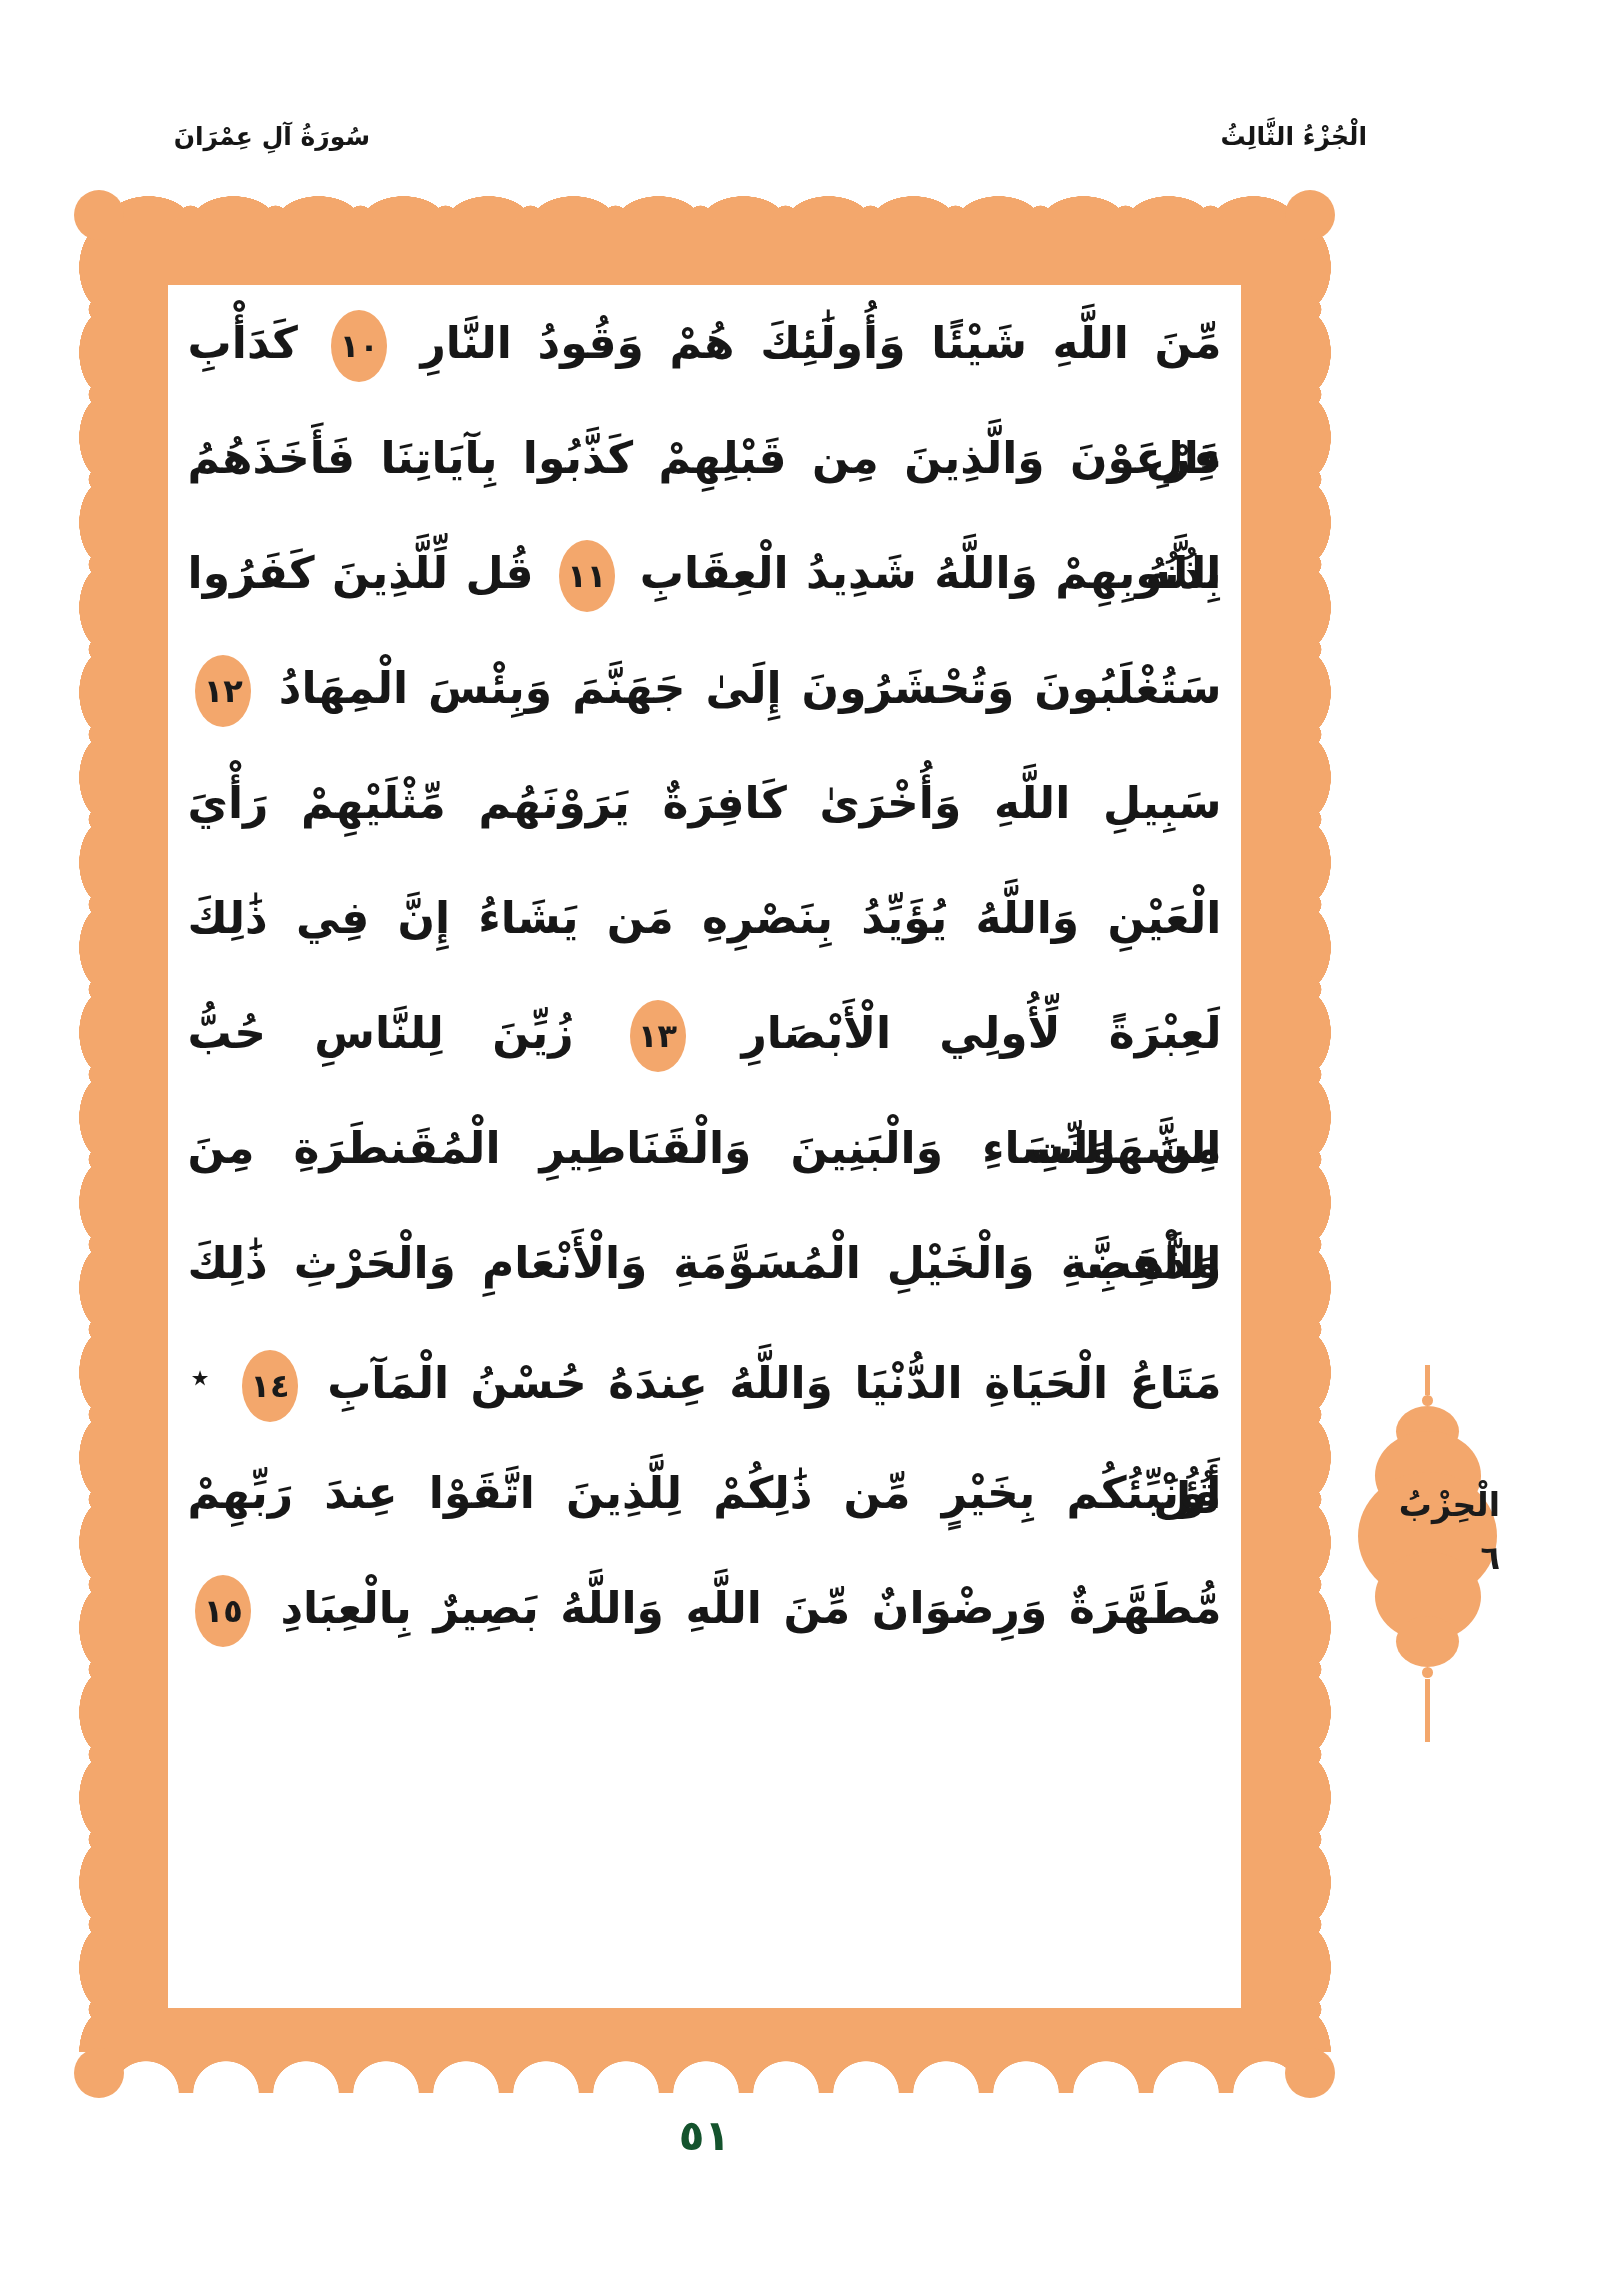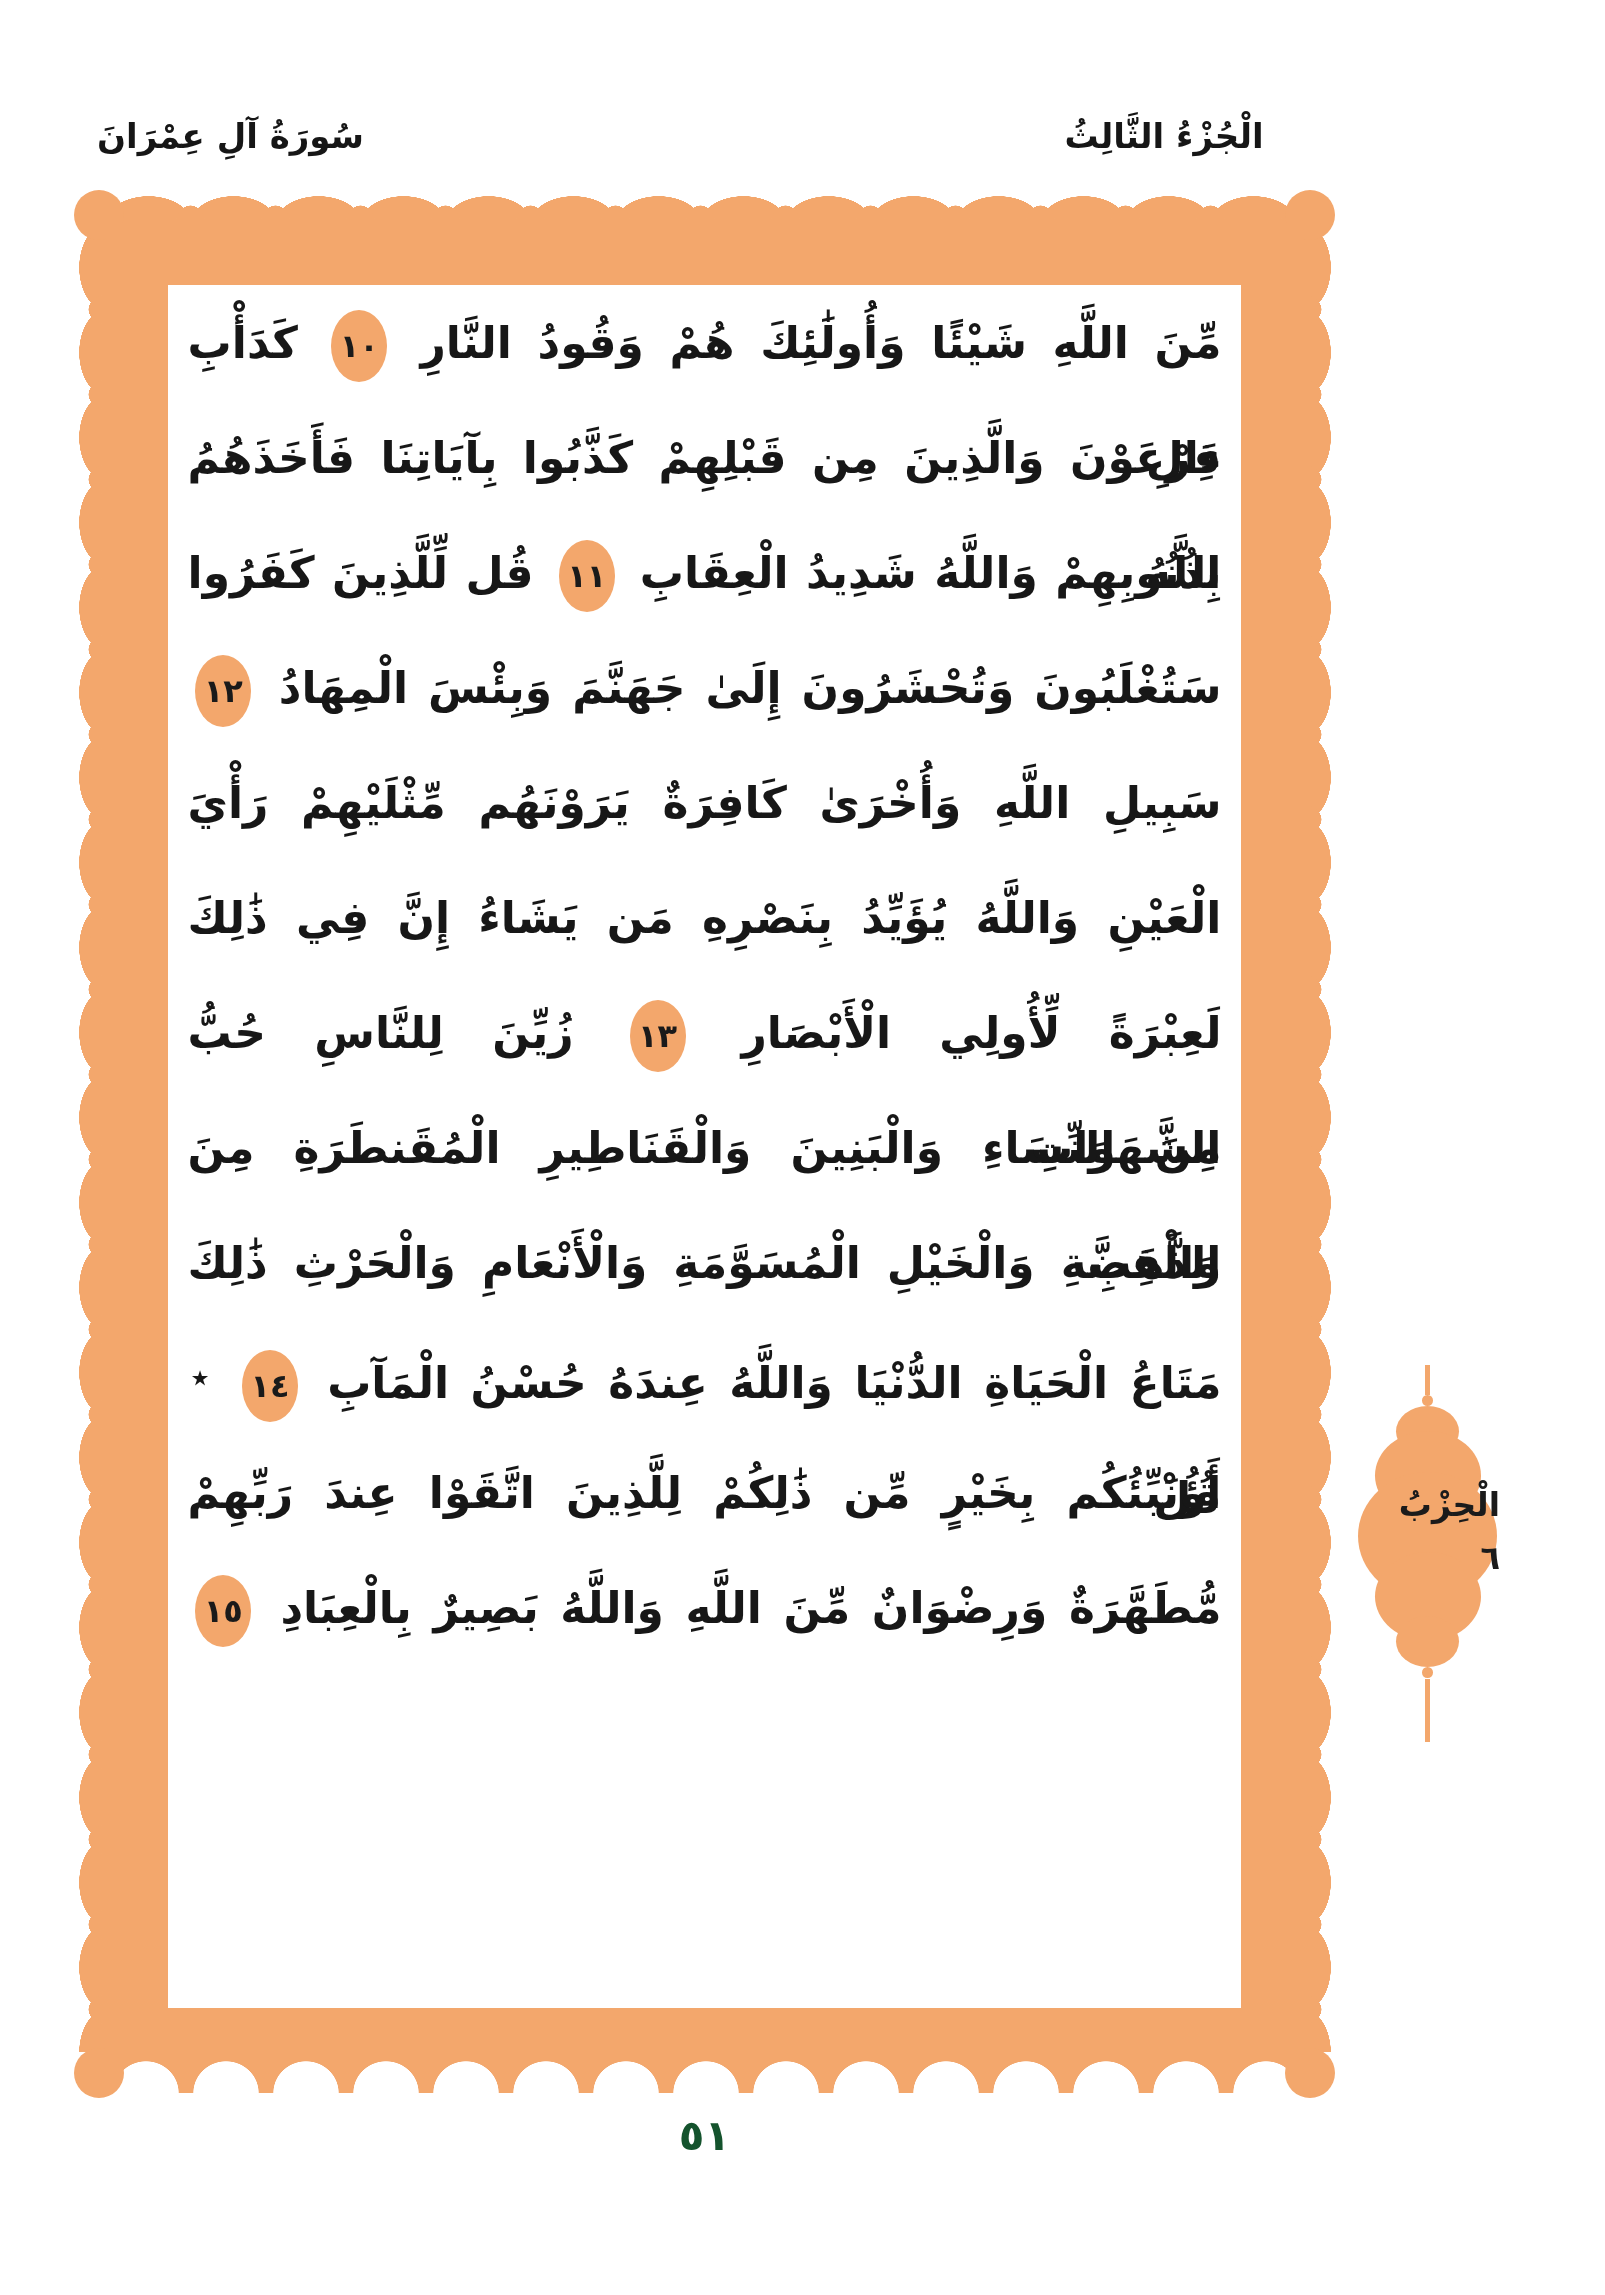--- a/index.html
+++ b/index.html
@@ -3,25 +3,25 @@
 <meta charset="utf-8">
 <style>
   html,body{margin:0;padding:0;}
   body{
     width:1605px;height:2295px;background:#ffffff;position:relative;
     font-family:"DejaVu Sans",sans-serif;color:#1a1a1a;overflow:hidden;
   }
   
   .hdr{
     position:absolute;top:76px;height:121px;line-height:121px;
-    text-align:center;font-size:34px;font-weight:bold;color:#161616;
+    text-align:right;font-size:25px;font-weight:bold;color:#161616;
     direction:rtl;white-space:nowrap;
   }
   #surah-title{left:91px;width:279px;}
-  #juz-title{left:1013px;width:302px;}
+  #juz-title{left:1065px;width:302px;}
   
   .frame-band{
     position:absolute;left:106px;top:225px;width:1198px;height:1827px;
     box-sizing:border-box;border-style:solid;border-color:#F3A76C;
     border-top-width:60px;border-left-width:62px;border-right-width:63px;border-bottom-width:44px;
     background:transparent;
   }
   .bumps-top{
     position:absolute;left:106px;top:193px;width:1198px;height:32px;
     background-image:

